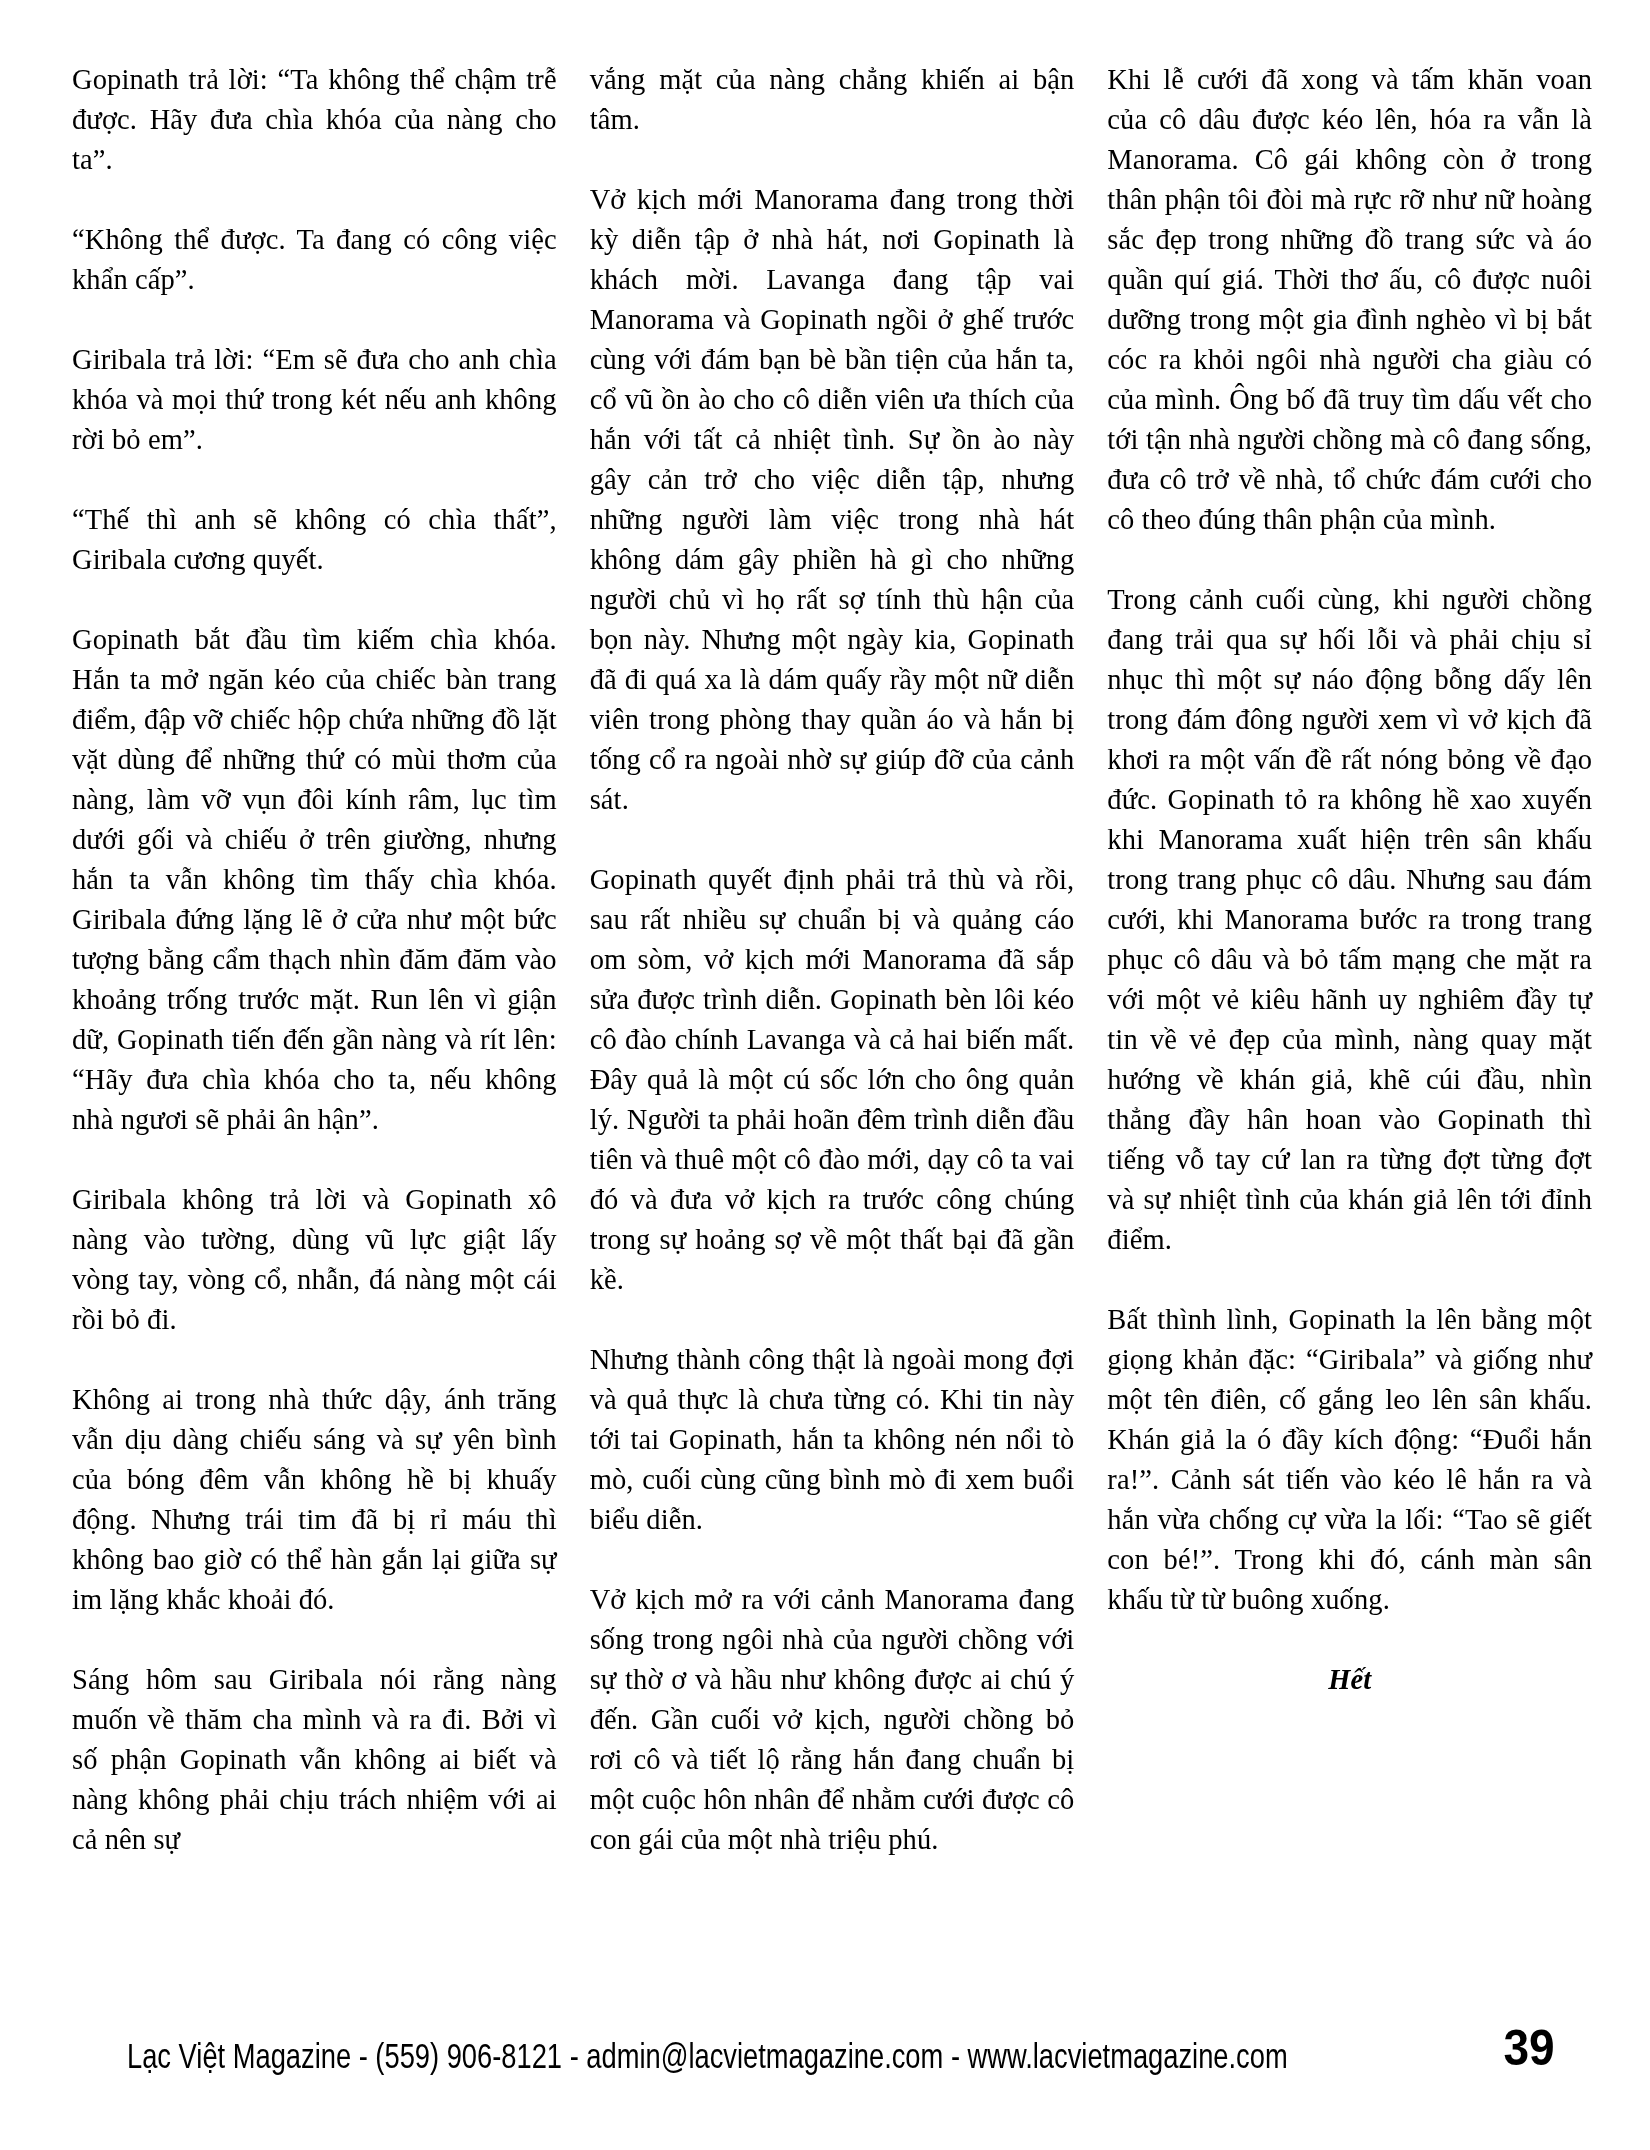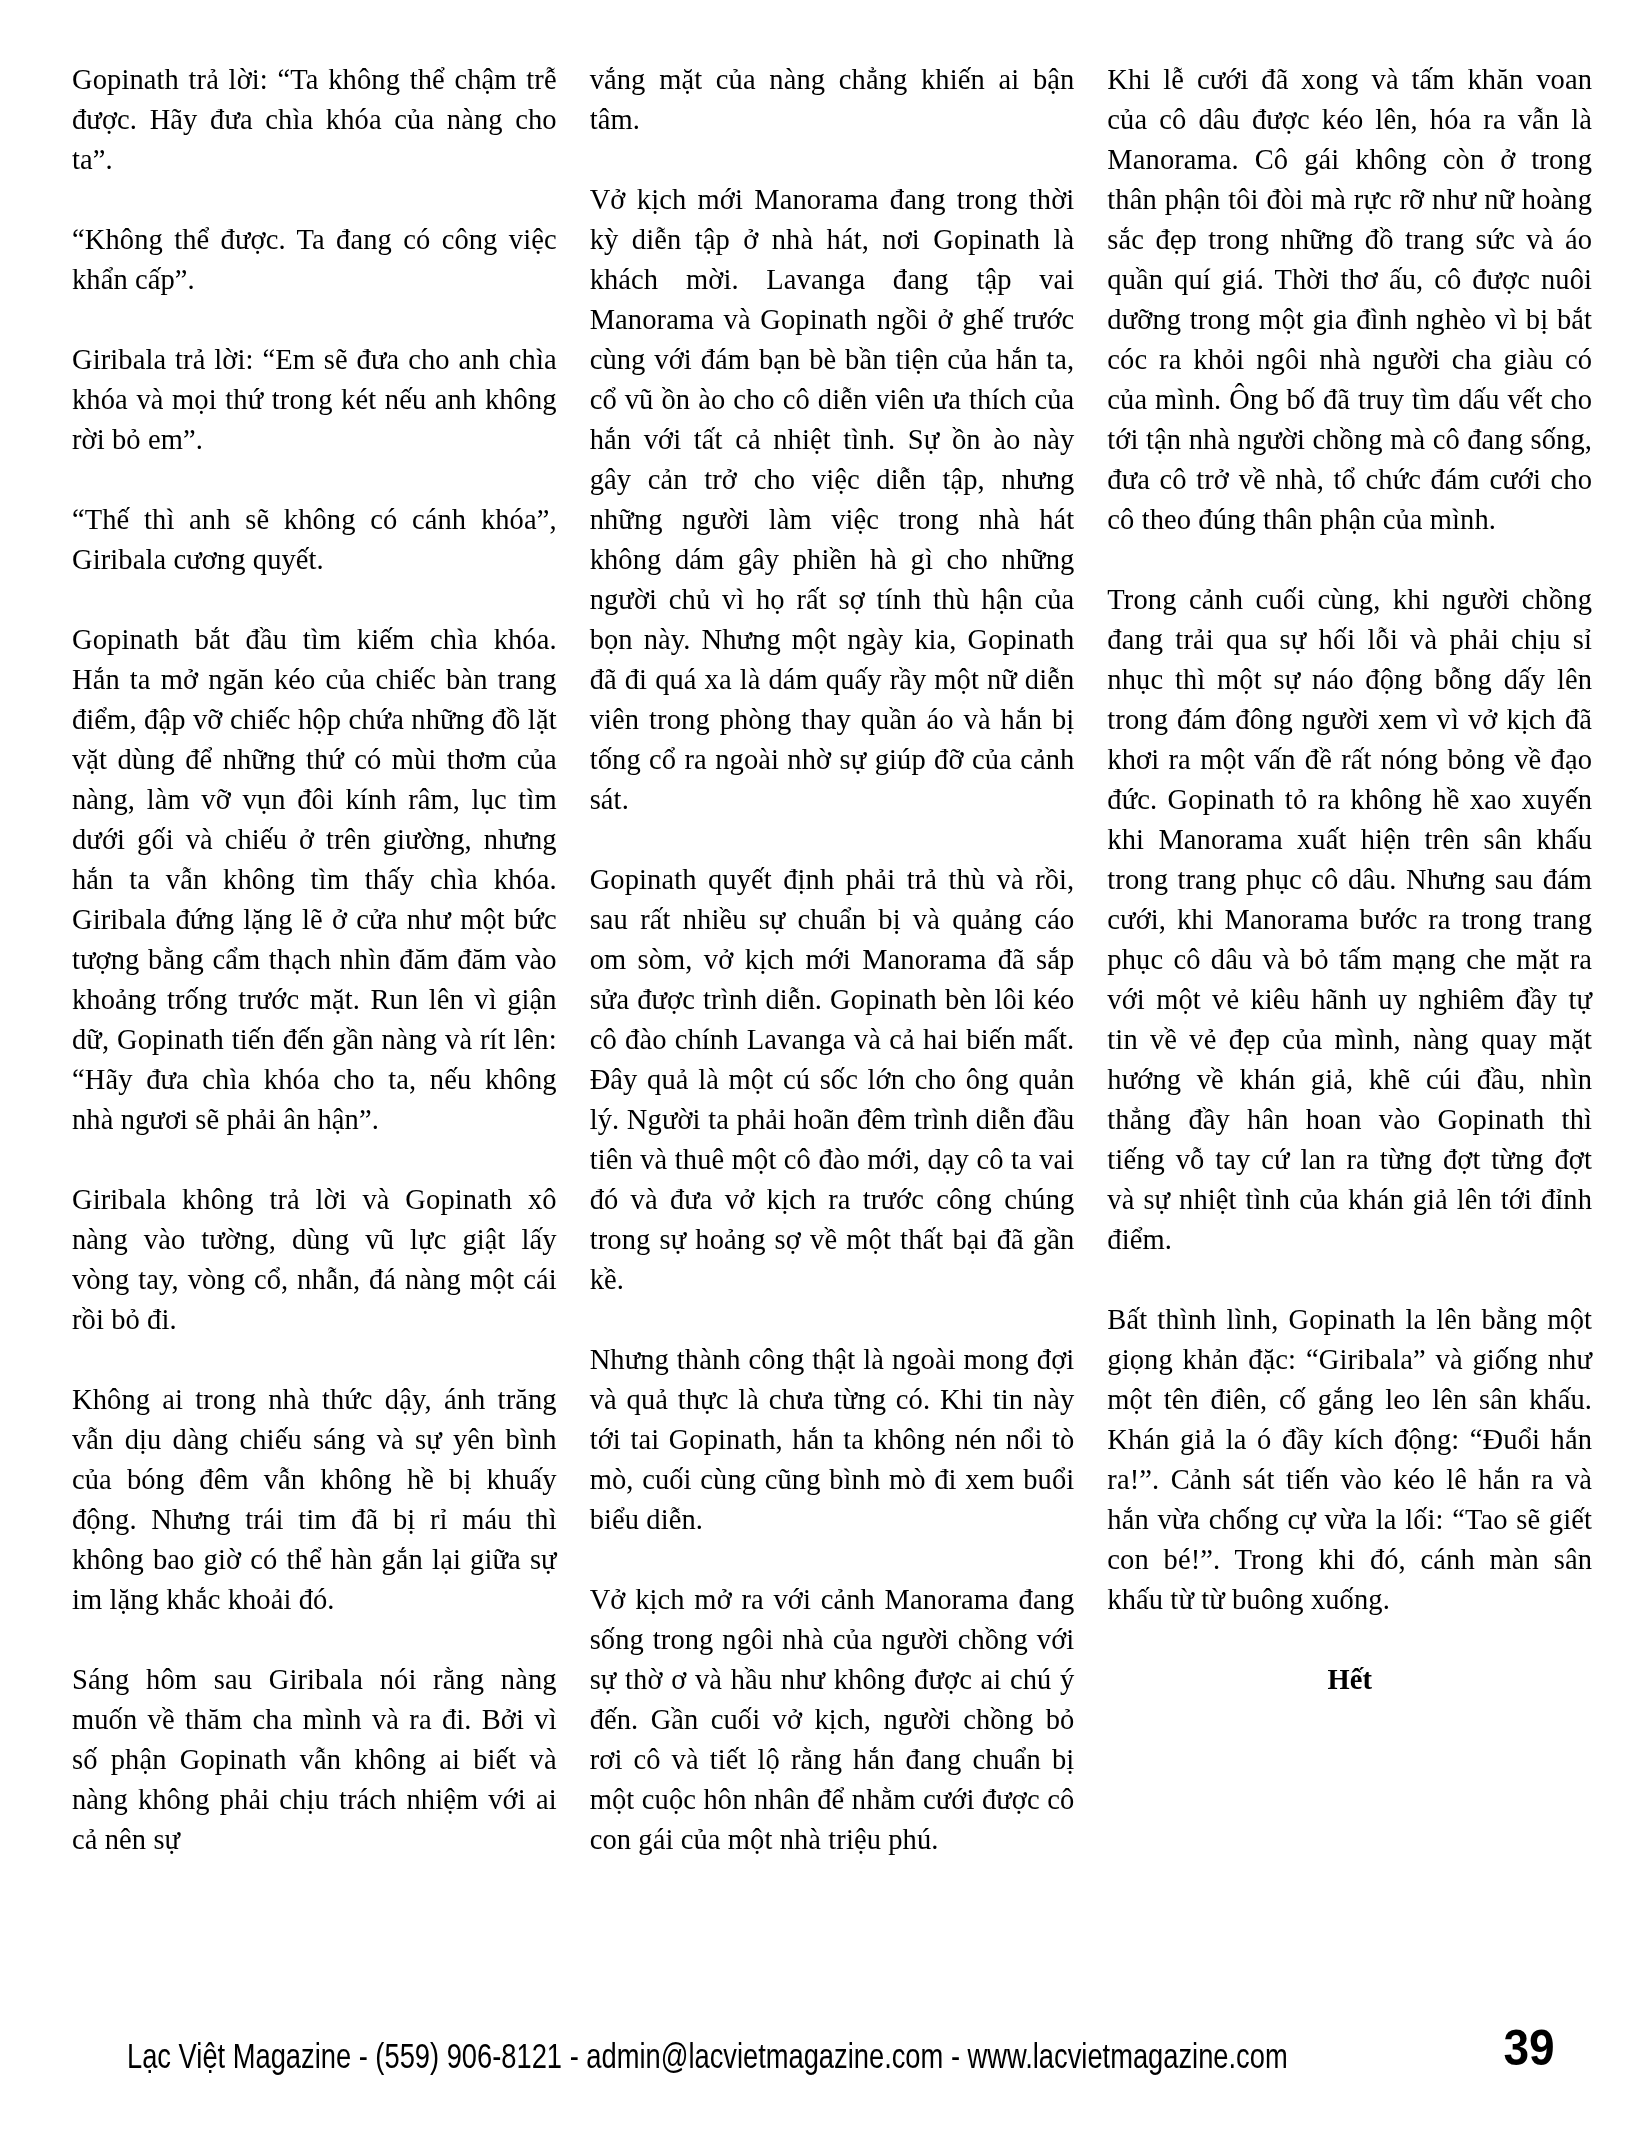--- a/index.html
+++ b/index.html
@@ -38,20 +38,21 @@
   }
   .column p {
     margin: 0 0 40px 0;
   }
   .column p:last-child {
     margin-bottom: 5px;
   }
   .end-mark {
     text-align: center;
     font-weight: bold;
+    font-style: italic;
     margin-top: 40px;
   }
   .footer-info {
     position: absolute;
     top: 2036px;
     left: 127px;
     font-family: "Liberation Sans", sans-serif;
     font-size: 35px;
     line-height: 40px;
     white-space: nowrap;
@@ -74,21 +75,21 @@
 <body>
 
 <div class="page">
 
   <main class="content">
 
     <section class="column">
       <p>Gopinath trả lời: “Ta không thể chậm trễ được. Hãy đưa chìa khóa của nàng cho ta”.</p>
       <p>“Không thể được. Ta đang có công việc khẩn cấp”.</p>
       <p>Giribala trả lời: “Em sẽ đưa cho anh chìa khóa và mọi thứ trong két nếu anh không rời bỏ em”.</p>
-      <p>“Thế thì anh sẽ không có cánh khóa”, Giribala cương quyết.</p>
+      <p>“Thế thì anh sẽ không có chìa thất”, Giribala cương quyết.</p>
       <p>Gopinath bắt đầu tìm kiếm chìa khóa. Hắn ta mở ngăn kéo của chiếc bàn trang điểm, đập vỡ chiếc hộp chứa những đồ lặt vặt dùng để những thứ có mùi thơm của nàng, làm vỡ vụn đôi kính râm, lục tìm dưới gối và chiếu ở trên giường, nhưng hắn ta vẫn không tìm thấy chìa khóa. Giribala đứng lặng lẽ ở cửa như một bức tượng bằng cẩm thạch nhìn đăm đăm vào khoảng trống trước mặt. Run lên vì giận dữ, Gopinath tiến đến gần nàng và rít lên: “Hãy đưa chìa khóa cho ta, nếu không nhà ngươi sẽ phải ân hận”.</p>
       <p>Giribala không trả lời và Gopinath xô nàng vào tường, dùng vũ lực giật lấy vòng tay, vòng cổ, nhẫn, đá nàng một cái rồi bỏ đi.</p>
       <p>Không ai trong nhà thức dậy, ánh trăng vẫn dịu dàng chiếu sáng và sự yên bình của bóng đêm vẫn không hề bị khuấy động. Nhưng trái tim đã bị rỉ máu thì không bao giờ có thể hàn gắn lại giữa sự im lặng khắc khoải đó.</p>
       <p>Sáng hôm sau Giribala nói rằng nàng muốn về thăm cha mình và ra đi. Bởi vì số phận Gopinath vẫn không ai biết và nàng không phải chịu trách nhiệm với ai cả nên sự</p>
     </section>
 
     <section class="column">
       <p>vắng mặt của nàng chẳng khiến ai bận tâm.</p>
       <p>Vở kịch mới Manorama đang trong thời kỳ diễn tập ở nhà hát, nơi Gopinath là khách mời. Lavanga đang tập vai Manorama và Gopinath ngồi ở ghế trước cùng với đám bạn bè bần tiện của hắn ta, cổ vũ ồn ào cho cô diễn viên ưa thích của hắn với tất cả nhiệt tình. Sự ồn ào này gây cản trở cho việc diễn tập, nhưng những người làm việc trong nhà hát không dám gây phiền hà gì cho những người chủ vì họ rất sợ tính thù hận của bọn này. Nhưng một ngày kia, Gopinath đã đi quá xa là dám quấy rầy một nữ diễn viên trong phòng thay quần áo và hắn bị tống cổ ra ngoài nhờ sự giúp đỡ của cảnh sát.</p>
       <p>Gopinath quyết định phải trả thù và rồi, sau rất nhiều sự chuẩn bị và quảng cáo om sòm, vở kịch mới Manorama đã sắp sửa được trình diễn. Gopinath bèn lôi kéo cô đào chính Lavanga và cả hai biến mất. Đây quả là một cú sốc lớn cho ông quản lý. Người ta phải hoãn đêm trình diễn đầu tiên và thuê một cô đào mới, dạy cô ta vai đó và đưa vở kịch ra trước công chúng trong sự hoảng sợ về một thất bại đã gần kề.</p>

